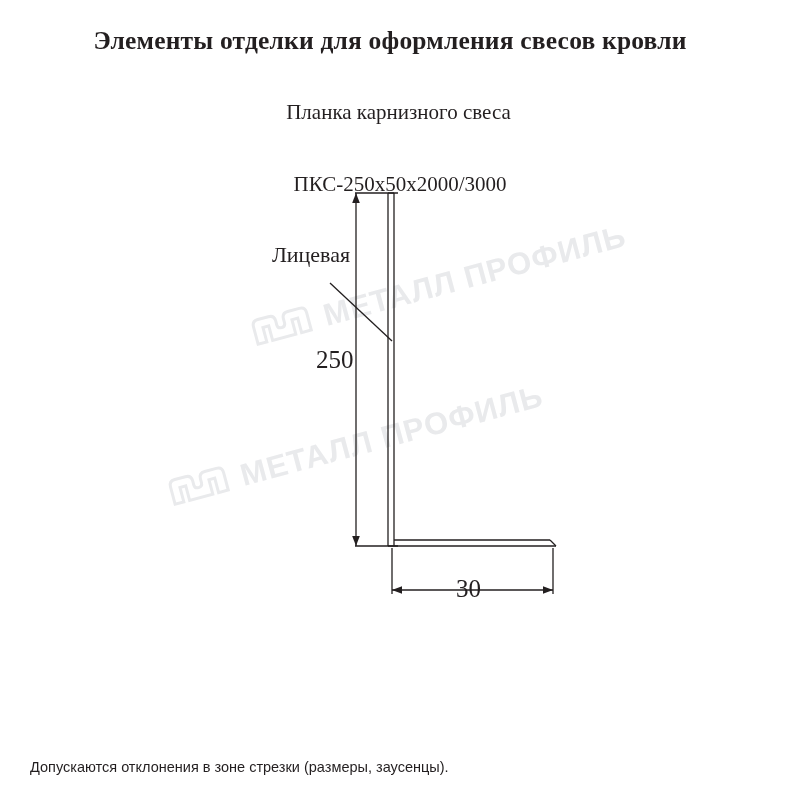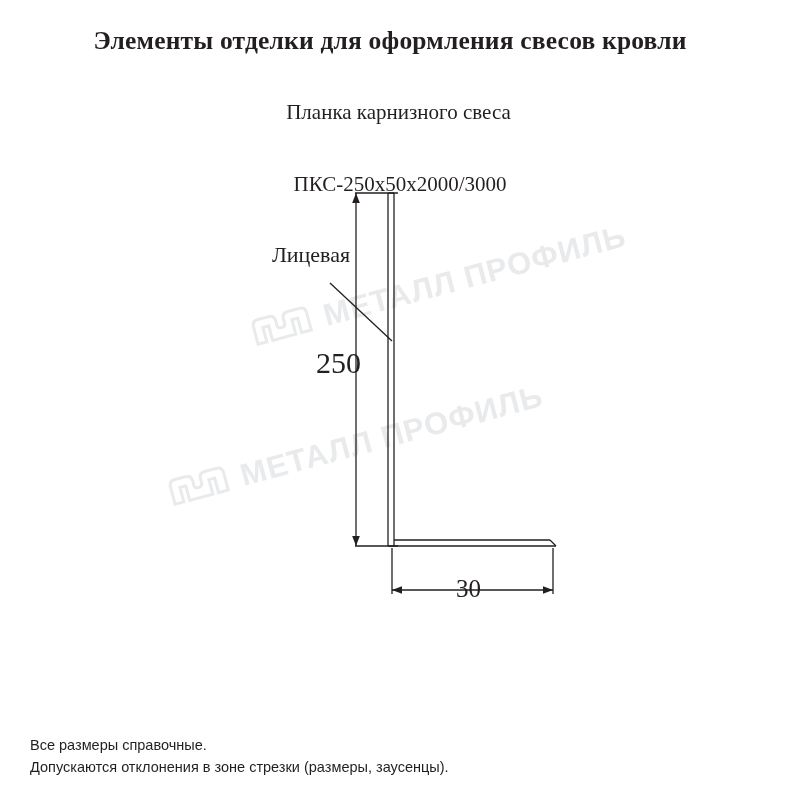--- a/index.html
+++ b/index.html
@@ -97,21 +97,21 @@
     font-family: "Liberation Serif", serif;
     font-size: 22px;
     line-height: 20px;
     color: #231f20;
   }
   .dim-250 {
     position: absolute;
     left: 316px;
     top: 346px;
     font-family: "Liberation Serif", serif;
-    font-size: 30px;
+    font-size: 25px;
     color: #231f20;
   }
   .dim-50 {
     position: absolute;
     left: 456px;
     top: 575px;
     font-family: "Liberation Serif", serif;
     font-size: 25px;
     color: #231f20;
   }
@@ -183,17 +183,16 @@
     </g>
   </svg>
 
   <div class="lbl-face">
     <div>Лицевая</div>
   </div>
   <div class="dim-250">250</div>
   <div class="dim-50">30</div>
 
   <div class="footnotes">
-    <div>Все размеры справочные.</div>
     <div>Допускаются отклонения в зоне стрезки (размеры, заусенцы).</div>
   </div>
 
 </div>
 
 </body></html>

